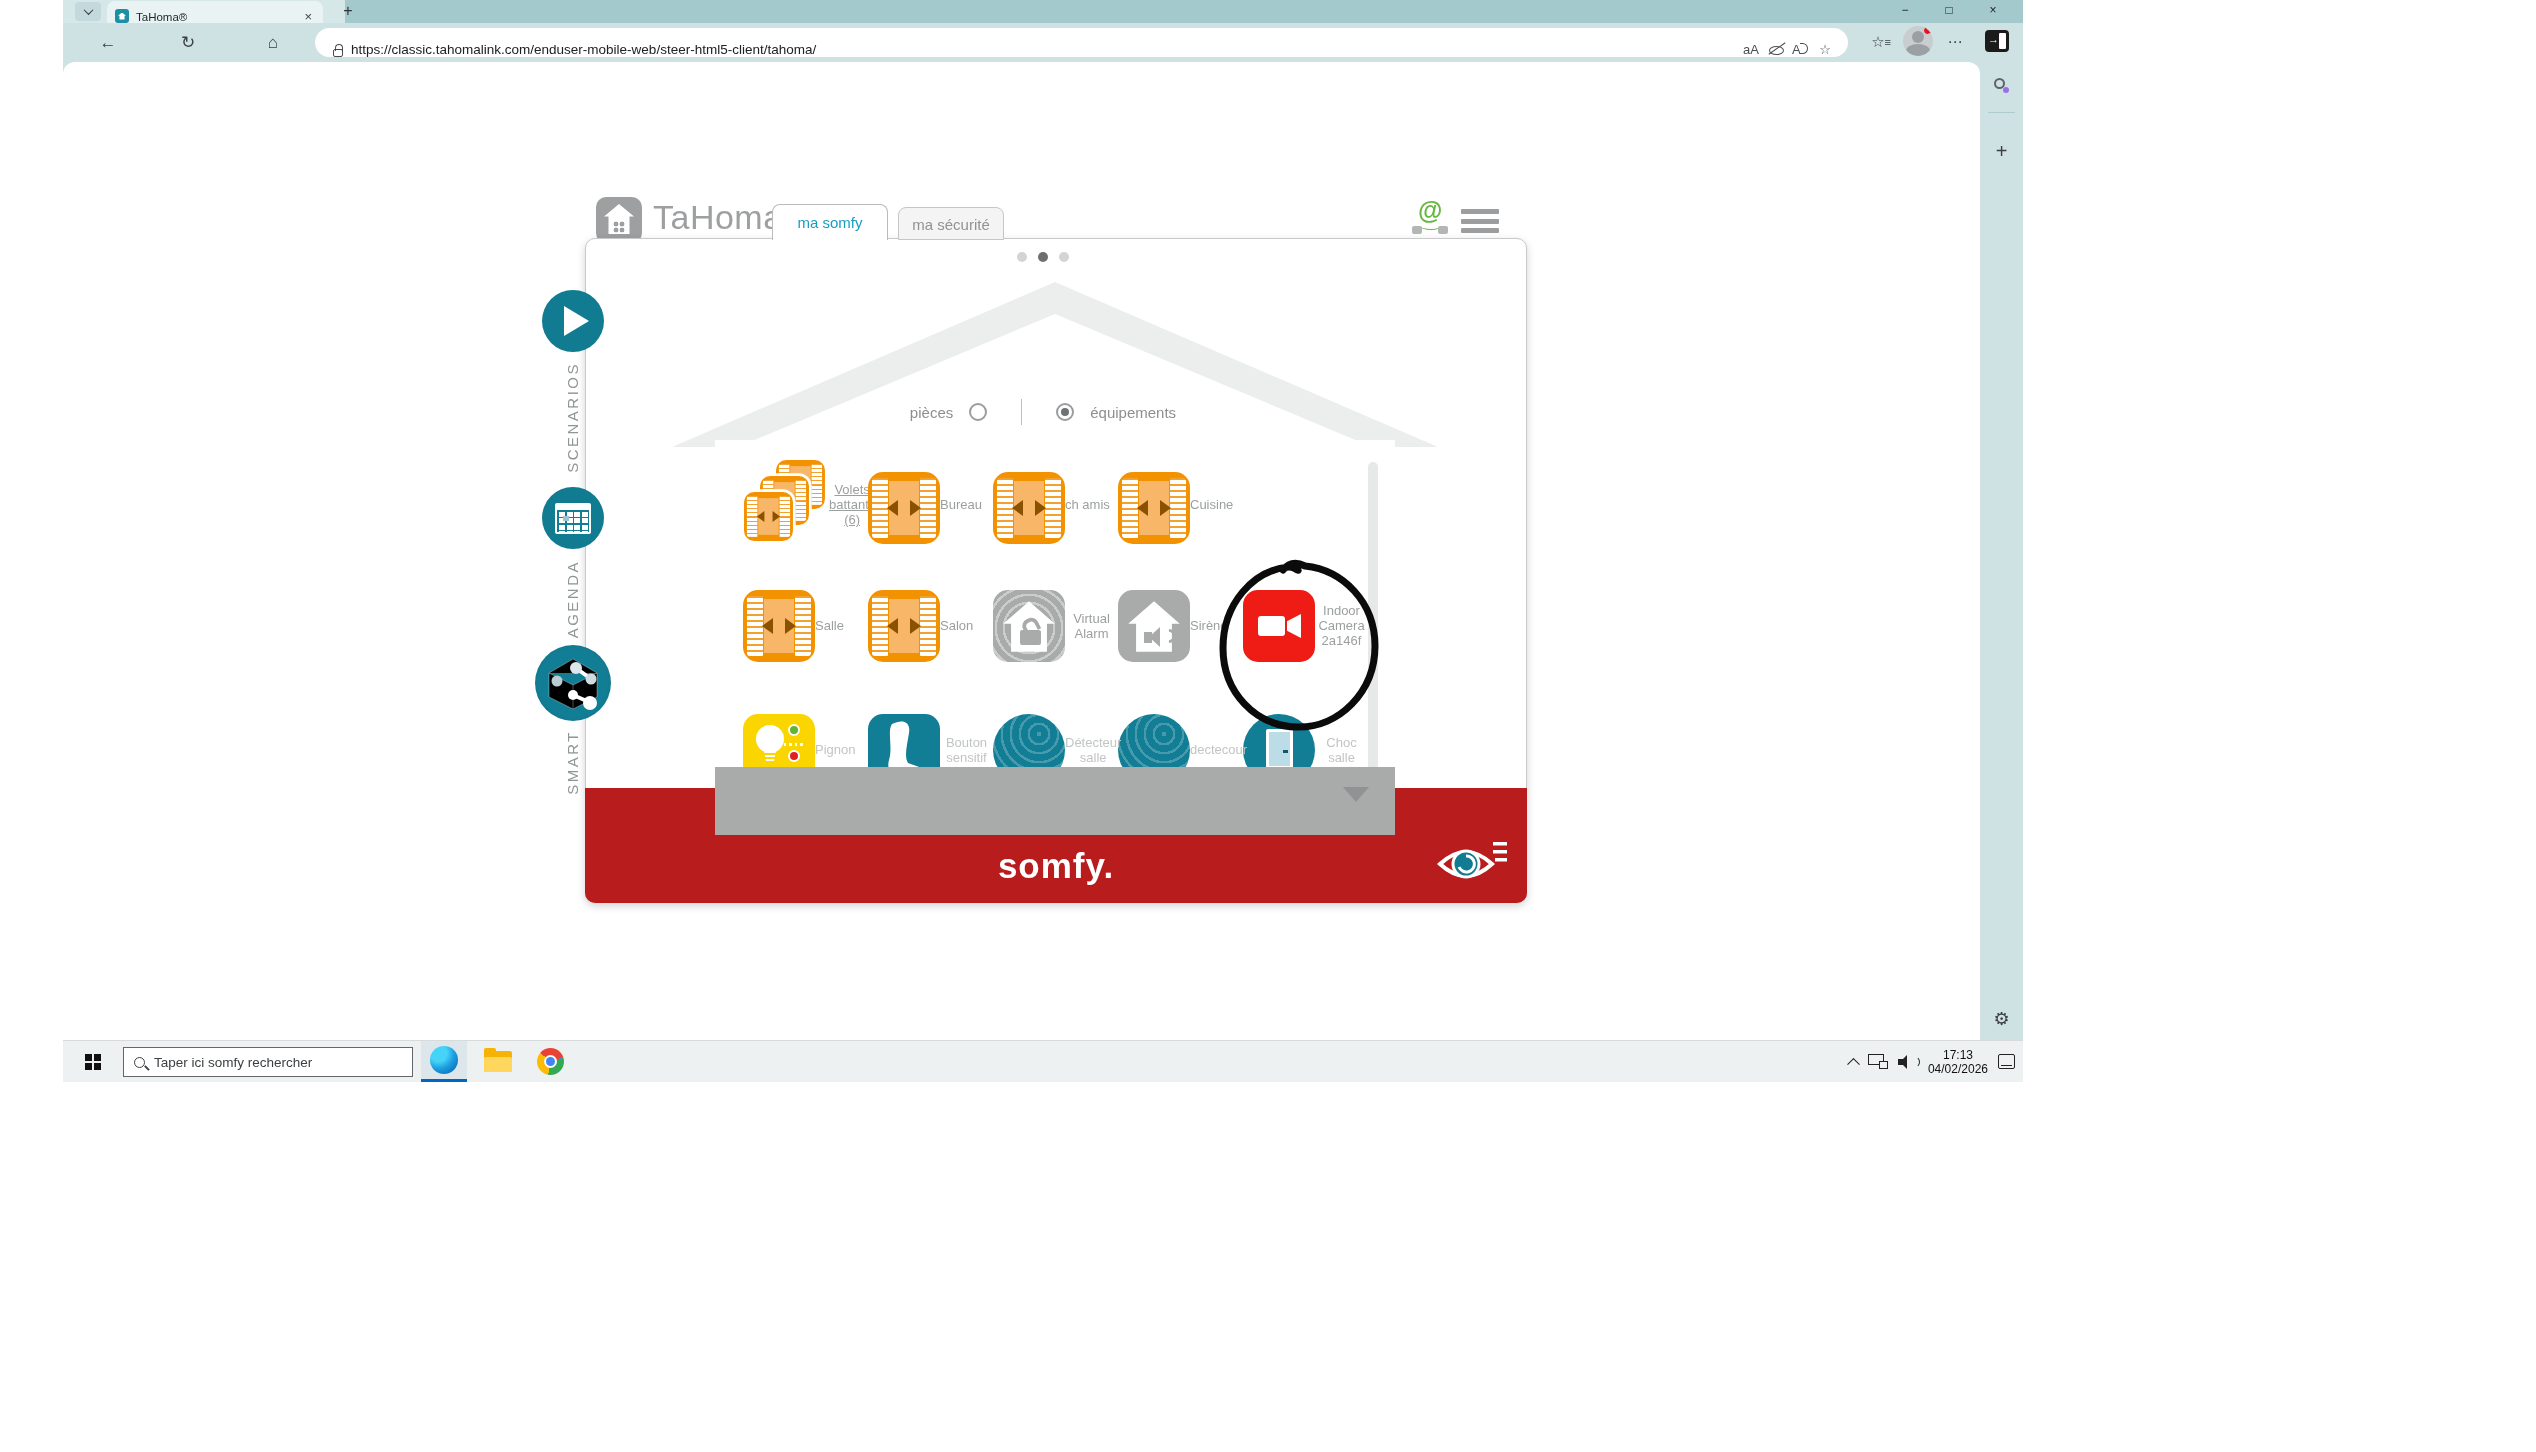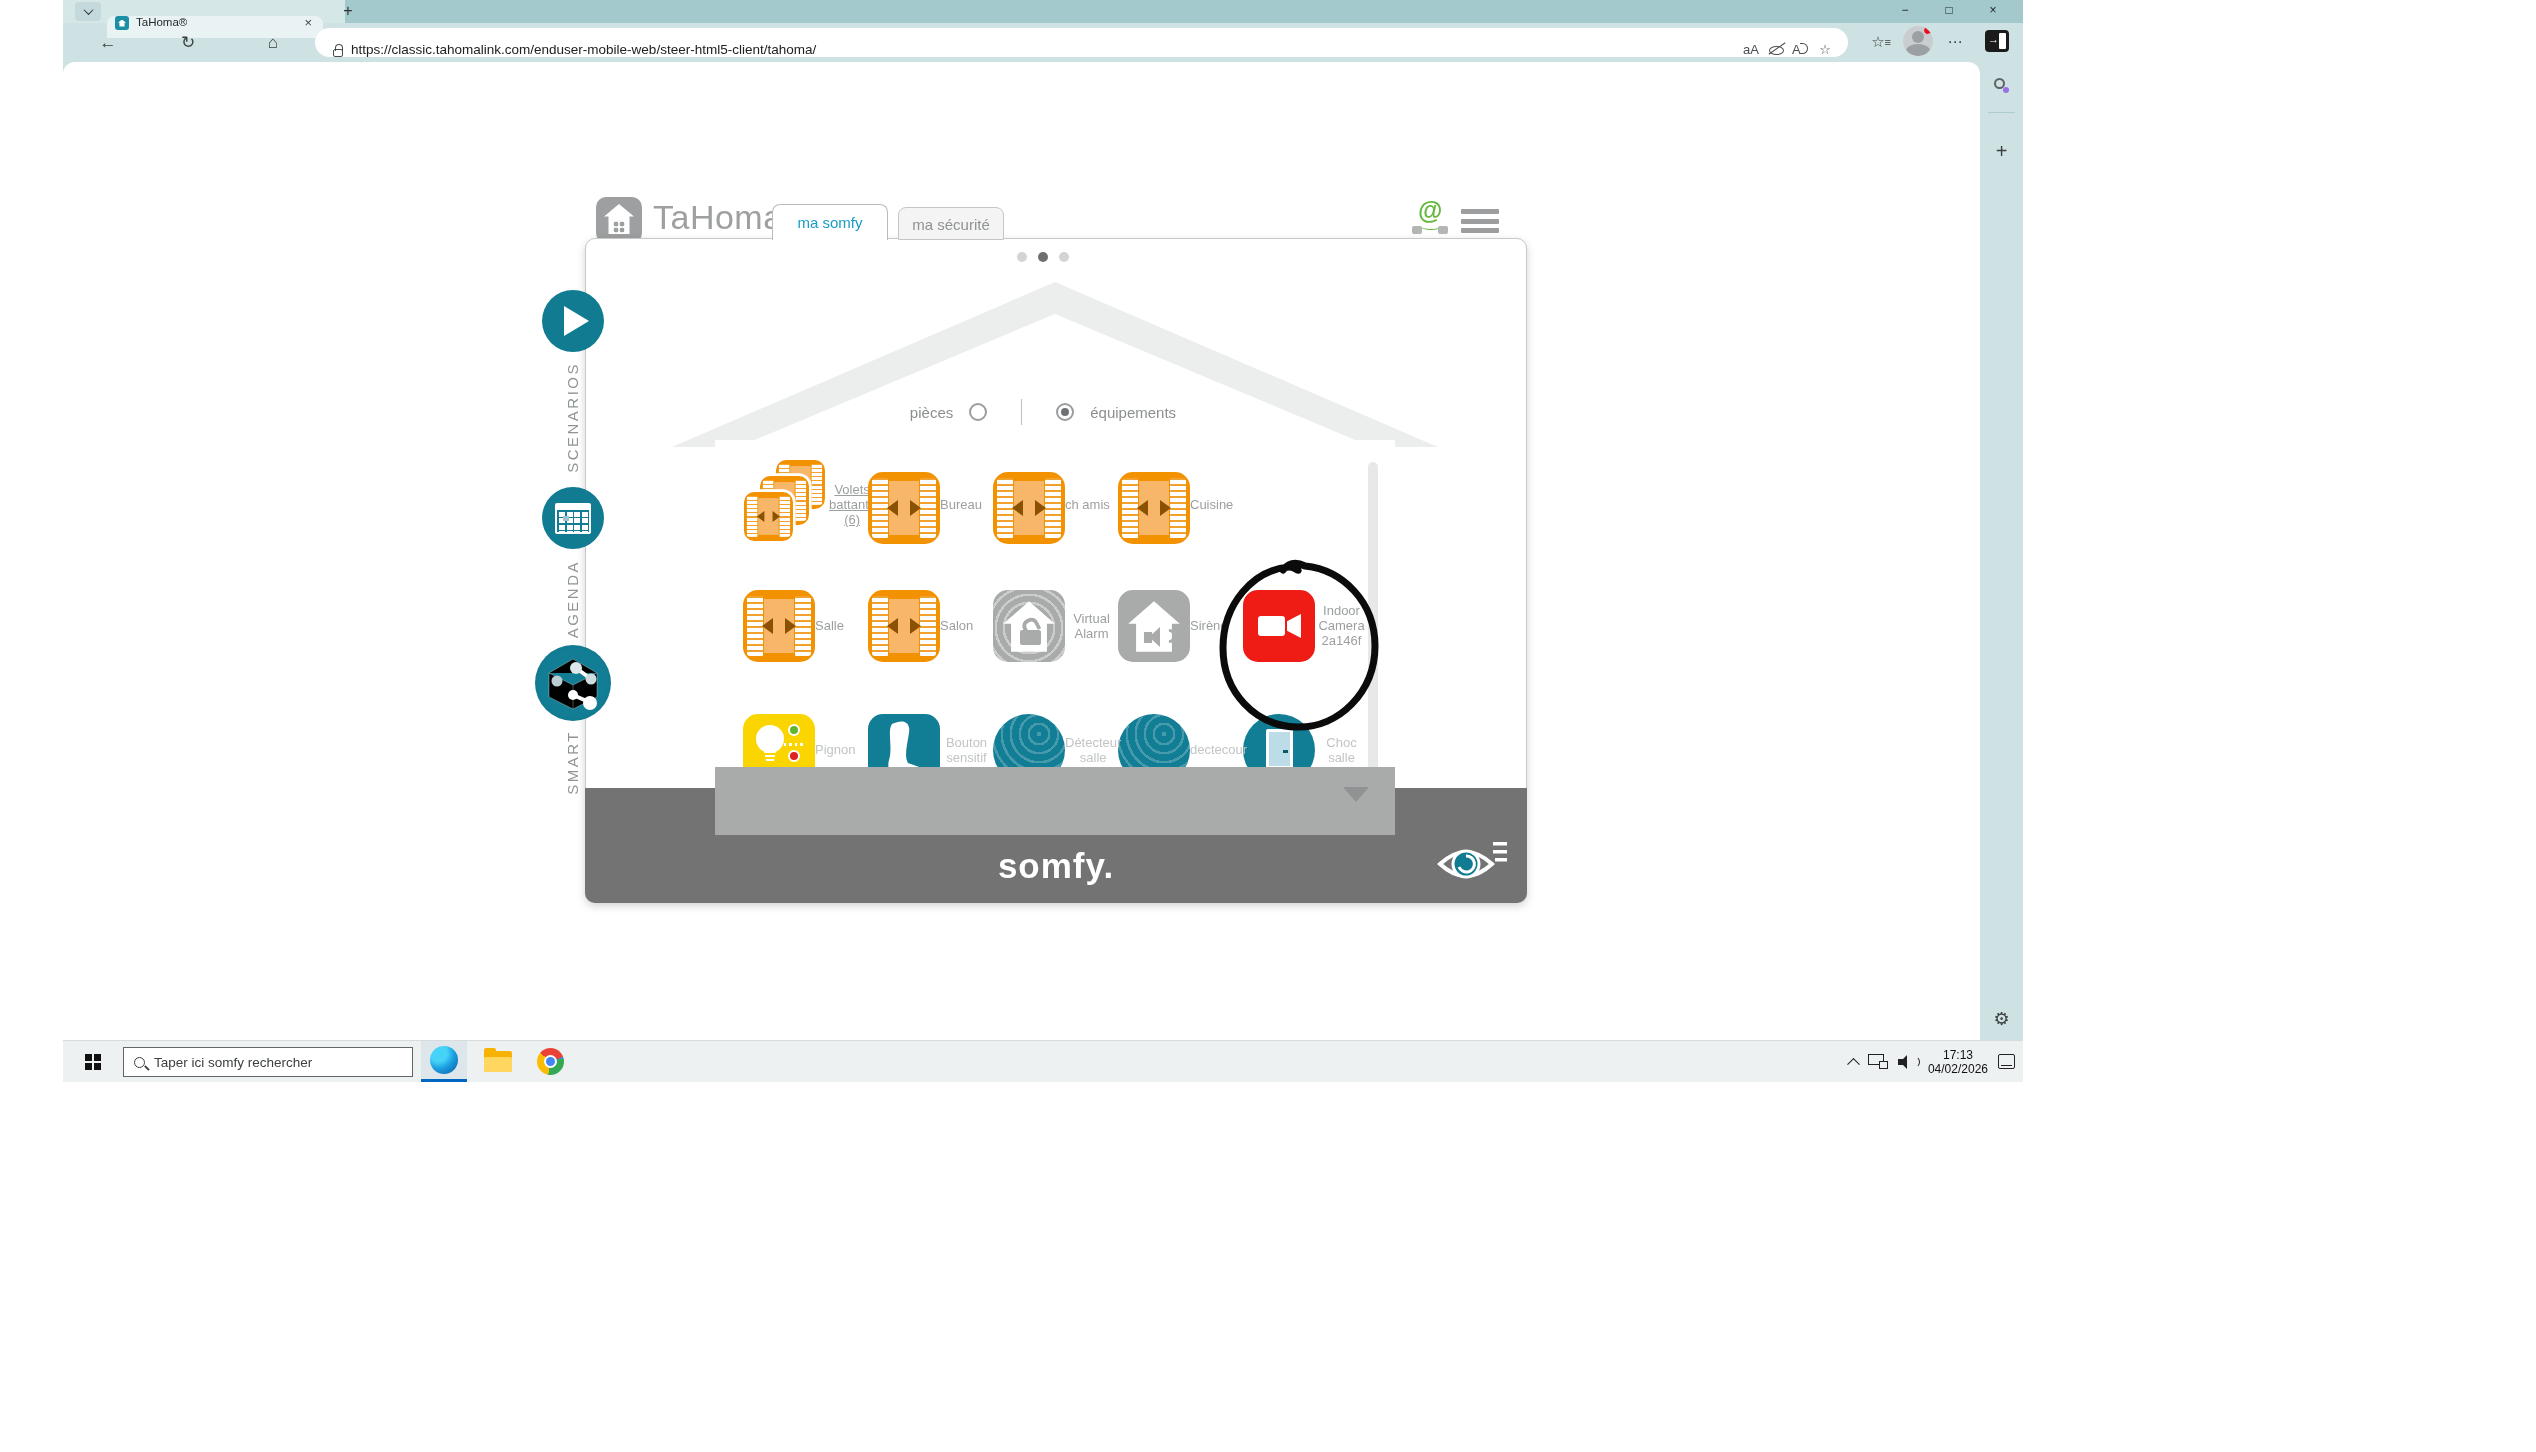--- a/index.html
+++ b/index.html
@@ -7,21 +7,21 @@
   .canvas{position:relative;width:2536px;height:1452px;background:#fff;overflow:hidden;}
 
   
   .browser{position:absolute;left:63px;top:0;width:1960px;height:1040px;background:#cfe2e3;}
 
   
   .tabstrip{position:absolute;left:0;top:0;width:1960px;height:23px;background:#a4c9cd;}
   .tabstrip .lead{position:absolute;left:0;top:0;width:282px;height:23px;background:#d6e7e8;}
   .tab-search{position:absolute;left:12px;top:2px;width:26px;height:19px;border-radius:4px;background:#c3d9db;display:flex;align-items:center;justify-content:center;}
   .chev{width:7px;height:7px;border-right:1.6px solid #2e3436;border-bottom:1.6px solid #2e3436;transform:rotate(45deg) translate(-1px,-1px);}
-  .tab{position:absolute;left:44px;top:16px;width:216px;height:22px;background:#e9f3f3;border-radius:8px 8px 0 0;display:flex;align-items:flex-start;padding:0 8px;}
+  .tab{position:absolute;left:44px;top:1px;width:216px;height:22px;background:#e9f3f3;border-radius:8px 8px 0 0;display:flex;align-items:flex-end;padding:0 8px;}
   .favicon{width:14px;height:14px;border-radius:3px;background:#1d8fa5;display:flex;align-items:center;justify-content:center;margin-right:7px;}
   .favicon i{width:8px;height:7px;background:#fff;clip-path:polygon(50% 0,100% 45%,82% 45%,82% 100%,18% 100%,18% 45%,0 45%);}
   .tab-title{font-size:11.5px;color:#24292b;flex:1;white-space:nowrap;overflow:hidden;}
   .tab-close{font-size:13px;color:#444;padding:0 3px;line-height:1;}
   .newtab{position:absolute;left:272px;top:0;width:26px;height:23px;color:#2e3436;font-size:16px;text-align:center;line-height:22px;}
   .win-controls{position:absolute;right:8px;top:0;height:23px;display:flex;}
   .win-controls span{width:44px;height:23px;text-align:center;line-height:21px;font-size:12px;color:#1c2022;}
 
   
   .toolbar-ico{position:absolute;top:31px;width:24px;height:24px;color:#3c4043;font-size:17px;text-align:center;line-height:24px;}
@@ -124,21 +124,21 @@
   .bulb:after{content:"";position:absolute;left:8px;top:26px;width:12px;height:12px;background:linear-gradient(#fff 0 2.5px,#fbd500 2.5px 4px,#fff 4px 6.5px,#fbd500 6.5px 8px,#fff 8px 10.5px,#fbd500 10.5px 12px,#fff 12px);clip-path:polygon(0 0,100% 0,80% 100%,20% 100%);}
   .led{position:absolute;left:45px;width:12px;height:12px;border-radius:50%;border:2.5px solid #fff;}
   .led.g{top:10px;background:#62b52e;}
   .led.r{top:36px;background:#e02020;}
   .dotsrow{position:absolute;left:41px;top:29px;width:20px;height:3px;background:repeating-linear-gradient(to right,#fff 0 2.5px,transparent 2.5px 5.5px);}
   .ic.tealsq,.ic.tealc{background:#127e95;}
   .door{position:absolute;left:23px;top:15px;width:27px;height:40px;background:#bcdce8;border:3px solid #fff;border-radius:2px;}
   .door:after{content:"";position:absolute;right:2px;top:18px;width:5px;height:2.5px;background:#0d5a6b;}
 
   
-  .cfooter{position:absolute;left:522px;top:788px;width:942px;height:115px;background:#737373;border-radius:0 0 10px 10px;z-index:2;}
+  .cfooter{position:absolute;left:522px;top:788px;width:942px;height:115px;background:#b91c1c;border-radius:0 0 10px 10px;z-index:2;}
   .somfy{position:absolute;left:0;top:58px;width:942px;text-align:center;color:#fff;font-size:35px;font-weight:bold;letter-spacing:1px;}
   .eyelogo{position:absolute;left:852px;top:46px;}
 
   
   .nav-circle{position:absolute;border-radius:50%;background:#117b92;z-index:5;display:flex;align-items:center;justify-content:center;}
   .nav-circle.c1{left:479px;top:290px;width:62px;height:62px;}
   .nav-circle.c2{left:479px;top:487px;width:62px;height:62px;}
   .nav-circle.c3{left:472px;top:645px;width:76px;height:76px;background:radial-gradient(circle,#127e95 60%,#0f6e84 100%);}
   .play{width:0;height:0;border-top:15px solid transparent;border-bottom:15px solid transparent;border-left:25px solid #fff;margin-left:7px;}
   .cal{width:36px;height:31px;background:#fff;border-radius:2px;position:relative;}

